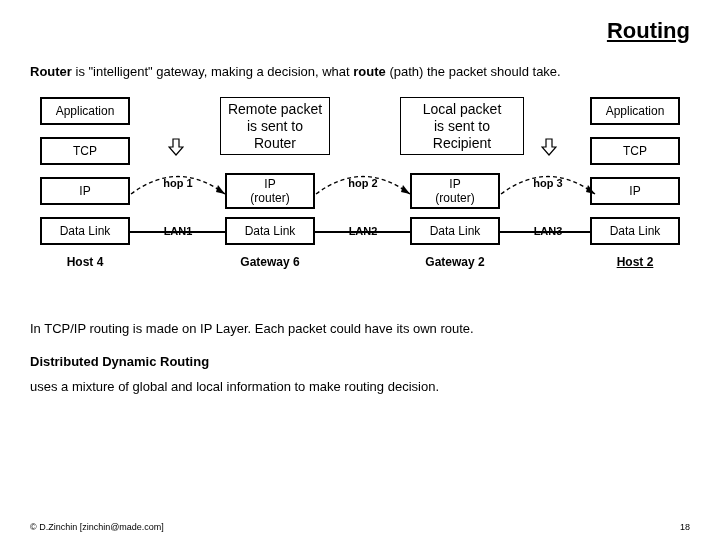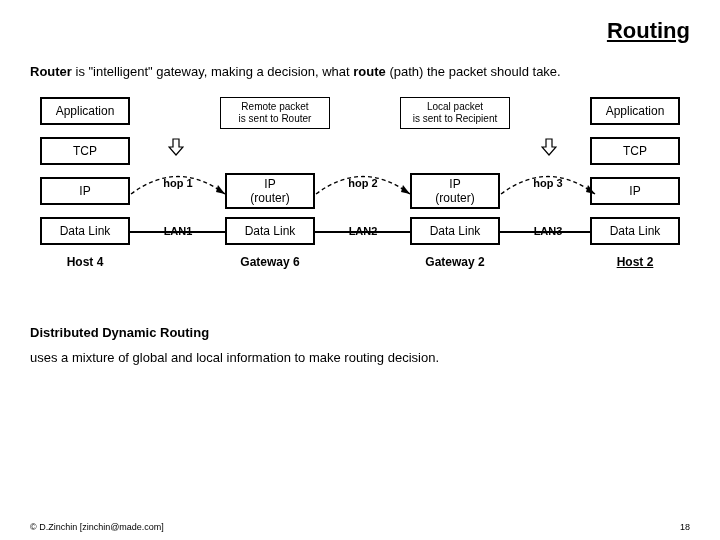--- a/index.html
+++ b/index.html
@@ -52,21 +52,21 @@
   .hop-label, .lan-label {
     position: absolute;
     font-size: 11px;
     font-weight: bold;
     text-align: center;
     width: 60px;
   }
   .packet-box {
     position: absolute;
     border: 1.5px solid #000;
-    font-size: 10px;
+    font-size: 14px;
     text-align: center;
     line-height: 1.2;
     padding: 3px 4px;
     background: #fff;
   }
   .arrow-down {
     position: absolute;
     width: 16px;
     height: 18px;
   }
@@ -91,21 +91,21 @@
 <div class="title">Routing</div>
 
 <p class="intro">
   <span class="b">Router</span><span> is "intelligent" gateway, making a decision, what </span><span class="b">route</span><span> (path) the packet should take.</span>
 </p>
 
 <div class="diagram">
 
   <div class="packet-box" style="left:190px; top:0px; width:110px; white-space:pre-line;">Remote packet
 is sent to Router</div>
-  <div class="packet-box" style="left:370px; top:0px; width:110px; white-space:pre-line;">Local packet
+  <div class="packet-box" style="left:370px; top:0px; width:124px; white-space:pre-line;">Local packet
 is sent to Recipient</div>
 
   <div class="stack" style="left:10px;">
     <div class="box" style="top:0;">Application</div>
     <div class="box" style="top:40px;">TCP</div>
     <div class="box" style="top:80px;">IP</div>
     <div class="box" style="top:120px;">Data Link</div>
     <div class="label-under" style="top:158px;">Host 4</div>
   </div>
 
@@ -164,20 +164,21 @@
   </svg>
   <svg class="hop-line" style="left:285px; top:130px; width:95px; height:10px;" viewBox="0 0 95 10">
     <line x1="0" y1="5" x2="95" y2="5" stroke="#000" stroke-width="1.8"></line>
   </svg>
   <svg class="hop-line" style="left:470px; top:130px; width:90px; height:10px;" viewBox="0 0 90 10">
     <line x1="0" y1="5" x2="90" y2="5" stroke="#000" stroke-width="1.8"></line>
   </svg>
 </div>
 
 <div class="paras">
+  <p>In TCP/IP routing is made on IP Layer. Each packet could have its own route.</p>
   <div class="subhead">Distributed Dynamic Routing</div>
   <p>uses a mixture of global and local information to make routing decision.</p>
 </div>
 
 <div class="footer">
   <span>© D.Zinchin [zinchin@made.com]</span>
   <span>18</span>
 </div>
 
 </body></html>

